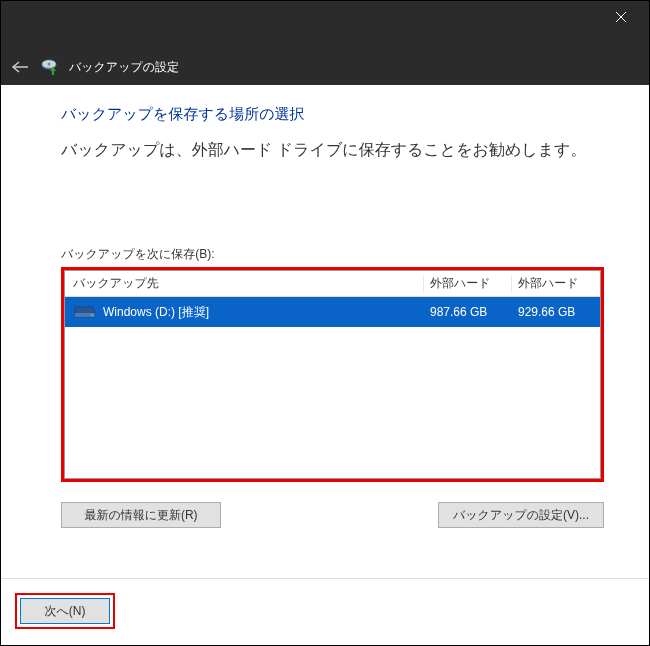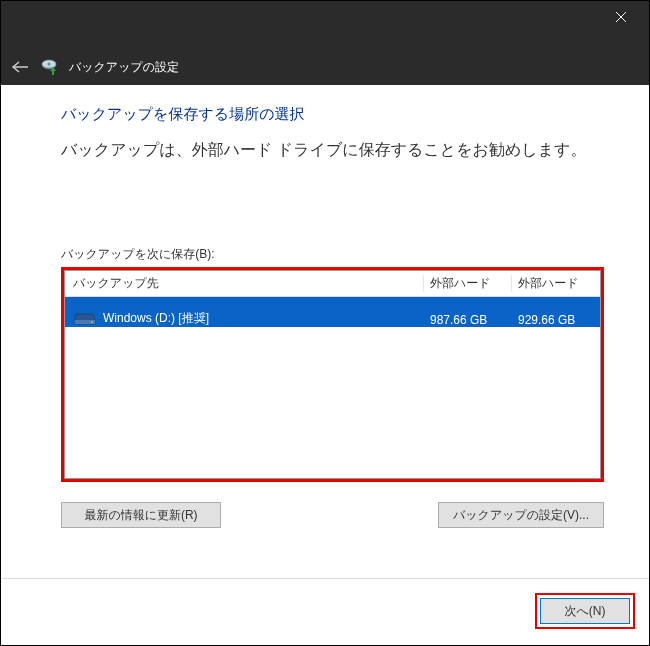--- a/index.html
+++ b/index.html
@@ -104,21 +104,21 @@
       align-items: center;
       font-size: 12px;
       color: #333;
     }
     .col-dest { flex: 1; padding-left: 8px; border-right: 1px solid #e8e8e8; }
     .col-free { width: 88px; text-align: left; padding-left: 6px; border-right: 1px solid #e8e8e8; }
     .col-total { width: 88px; text-align: left; padding-left: 6px; }
     .list-row {
       display: flex;
       height: 30px;
-      align-items: flex-end;
+      align-items: center;
       background: #0a64c8;
       color: #fff;
       font-size: 12px;
       cursor: pointer;
     }
     .row-dest {
       flex: 1;
       display: flex;
       align-items: center;
       gap: 6px;
@@ -146,21 +146,21 @@
       border: 1px solid #adadad;
       font-size: 12px;
       color: #333;
       cursor: pointer;
       padding: 0 14px;
     }
     .footer {
       border-top: 1px solid #ddd;
       padding: 14px 14px 16px 14px;
       display: flex;
-      justify-content: flex-end;
+      justify-content: flex-start;
       gap: 10px;
     }
     .footer-btn {
       width: 90px;
       height: 26px;
       background: #e1e1e1;
       border: 1px solid #adadad;
       font-size: 12px;
       color: #333;
       cursor: pointer;

